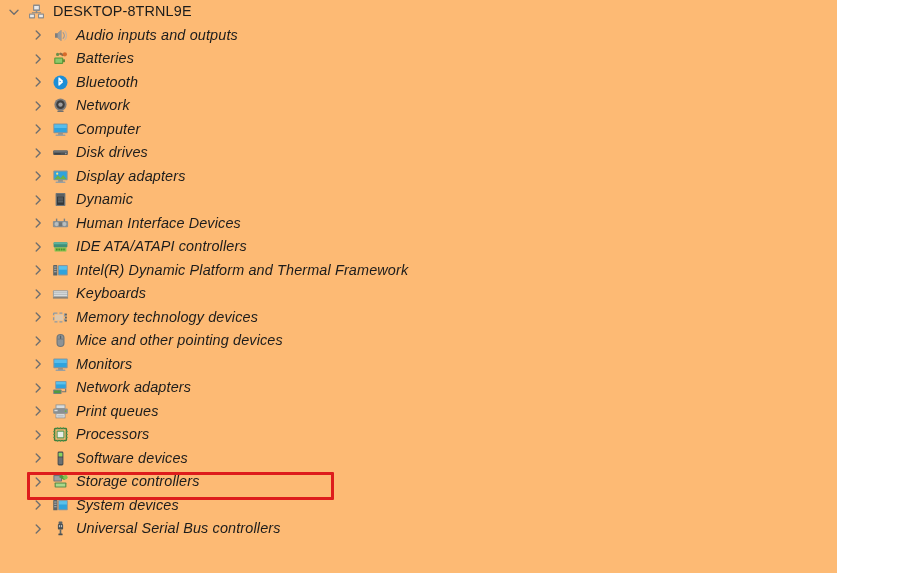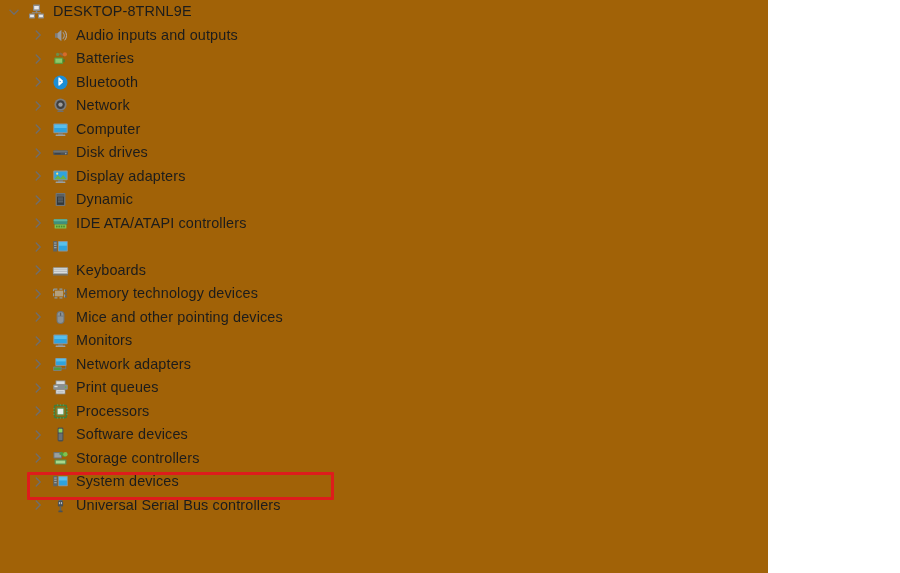--- a/index.html
+++ b/index.html
@@ -11,23 +11,23 @@
     width: 900px;
     height: 573px;
     background: #ffffff;
     font-family: "Liberation Sans", "DejaVu Sans", sans-serif;
     color: #1b1b1b;
     overflow: hidden;
   }
 
   #tree-root {
     position: relative;
-    width: 768px;
+    width: 837px;
     height: 573px;
-    background: #a16207;
+    background: #fdba74;
   }
 
   .tree-row {
     display: flex;
     align-items: center;
     height: 23.5px;
     box-sizing: border-box;
     white-space: nowrap;
   }
 
@@ -57,21 +57,21 @@
     color: #1c1c1c;
     font-weight: 400;
   }
 
   
   .row-root { padding-left: 6px; }
   .row-root .chevron { margin-right: 6px; }
   .row-root .icon { margin-right: 8px; }
 
   
-  .row-child { padding-left: 30px; }
+  .row-child { padding-left: 30px; font-style: italic; }
   .row-child .chevron { margin-right: 6px; }
 
   
   #highlight-box {
     position: absolute;
     left: 27px;
     top: 472px;
     width: 307px;
     height: 28px;
     border: 3px solid #de1c1c;
@@ -238,20 +238,38 @@
       <span class="label">Dynamic</span>
     </div>
     <div class="tree-row row-child">
       <span class="chevron">
         <svg width="16" height="16" viewBox="0 0 16 16">
           <path d="M6.2 4l4 4-4 4" stroke="#6e6e6e" stroke-width="1.35" fill="none" stroke-linecap="round" stroke-linejoin="round"></path>
         </svg>
       </span>
       <span class="icon">
         <svg width="17" height="17" viewBox="0 0 17 17">
+          <rect x="0.9" y="5.9" width="15.2" height="6.4" rx="1.1" fill="#8a9092"></rect>
+          <circle cx="4.6" cy="9.1" r="2.1" fill="#b8bec0"></circle>
+          <circle cx="12.4" cy="9.1" r="2.1" fill="#b8bec0"></circle>
+          <rect x="6.9" y="7.3" width="3.2" height="4" rx="0.6" fill="#6e7476"></rect>
+          <rect x="3.9" y="3.6" width="1.4" height="2.6" fill="#7a8082"></rect>
+          <rect x="11.7" y="3.6" width="1.4" height="2.6" fill="#7a8082"></rect>
+        </svg>
+      </span>
+      <span class="label">Human Interface Devices</span>
+    </div>
+    <div class="tree-row row-child">
+      <span class="chevron">
+        <svg width="16" height="16" viewBox="0 0 16 16">
+          <path d="M6.2 4l4 4-4 4" stroke="#6e6e6e" stroke-width="1.35" fill="none" stroke-linecap="round" stroke-linejoin="round"></path>
+        </svg>
+      </span>
+      <span class="icon">
+        <svg width="17" height="17" viewBox="0 0 17 17">
           <rect x="1.6" y="4.2" width="13.8" height="5.2" rx="0.8" fill="#3f8f7a"></rect>
           <rect x="1.6" y="4.2" width="13.8" height="2" rx="0.8" fill="#5fb39c"></rect>
           <rect x="2.6" y="9.4" width="11.8" height="4.2" rx="0.7" fill="#7fc24e"></rect>
           <rect x="4" y="10.6" width="1.6" height="1.8" fill="#4f8a2e"></rect>
           <rect x="6.4" y="10.6" width="1.6" height="1.8" fill="#4f8a2e"></rect>
           <rect x="8.8" y="10.6" width="1.6" height="1.8" fill="#4f8a2e"></rect>
           <rect x="11.2" y="10.6" width="1.6" height="1.8" fill="#4f8a2e"></rect>
         </svg>
       </span>
       <span class="label">IDE ATA/ATAPI controllers</span>
@@ -266,20 +284,21 @@
         <svg width="17" height="17" viewBox="0 0 17 17">
           <rect x="1.2" y="3.1" width="4.1" height="10.4" rx="0.6" fill="#5d6466"></rect>
           <rect x="2.1" y="4.4" width="2.4" height="1.3" fill="#9aa0a2"></rect>
           <rect x="2.1" y="6.7" width="2.4" height="1.3" fill="#9aa0a2"></rect>
           <rect x="2.1" y="9" width="2.4" height="1.3" fill="#9aa0a2"></rect>
           <rect x="6" y="3.1" width="9.8" height="10.4" rx="0.8" fill="#8e9496"></rect>
           <rect x="6.9" y="4.1" width="8" height="8.4" fill="#2fa3dd"></rect>
           <rect x="6.9" y="4.1" width="8" height="3.6" fill="#5bc0ea"></rect>
         </svg>
       </span>
+      <span class="label">Intel(R) Dynamic Platform and Thermal Framework</span>
     </div>
     <div class="tree-row row-child">
       <span class="chevron">
         <svg width="16" height="16" viewBox="0 0 16 16">
           <path d="M6.2 4l4 4-4 4" stroke="#6e6e6e" stroke-width="1.35" fill="none" stroke-linecap="round" stroke-linejoin="round"></path>
         </svg>
       </span>
       <span class="icon">
         <svg width="17" height="17" viewBox="0 0 17 17">
           <rect x="0.9" y="5.2" width="15.2" height="7" rx="1" fill="#9aa0a2"></rect>

